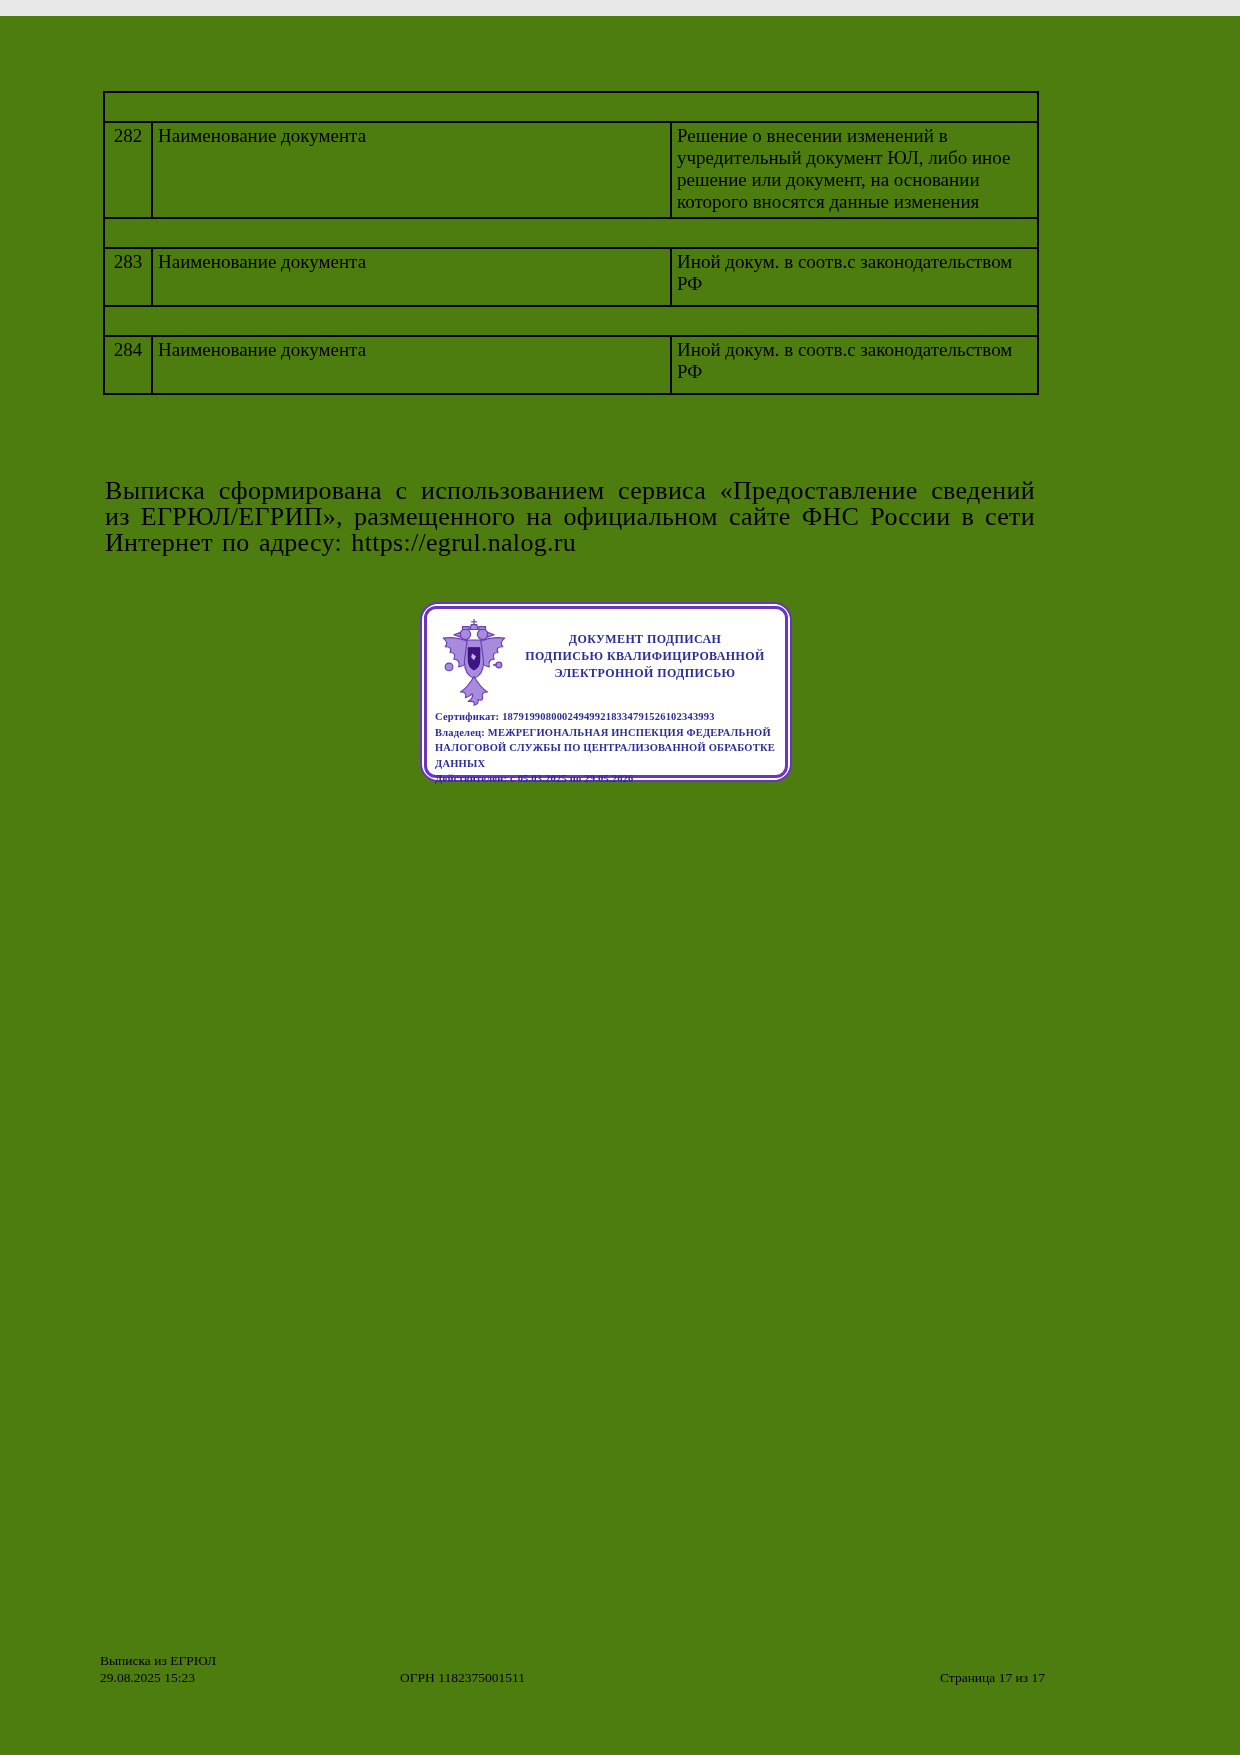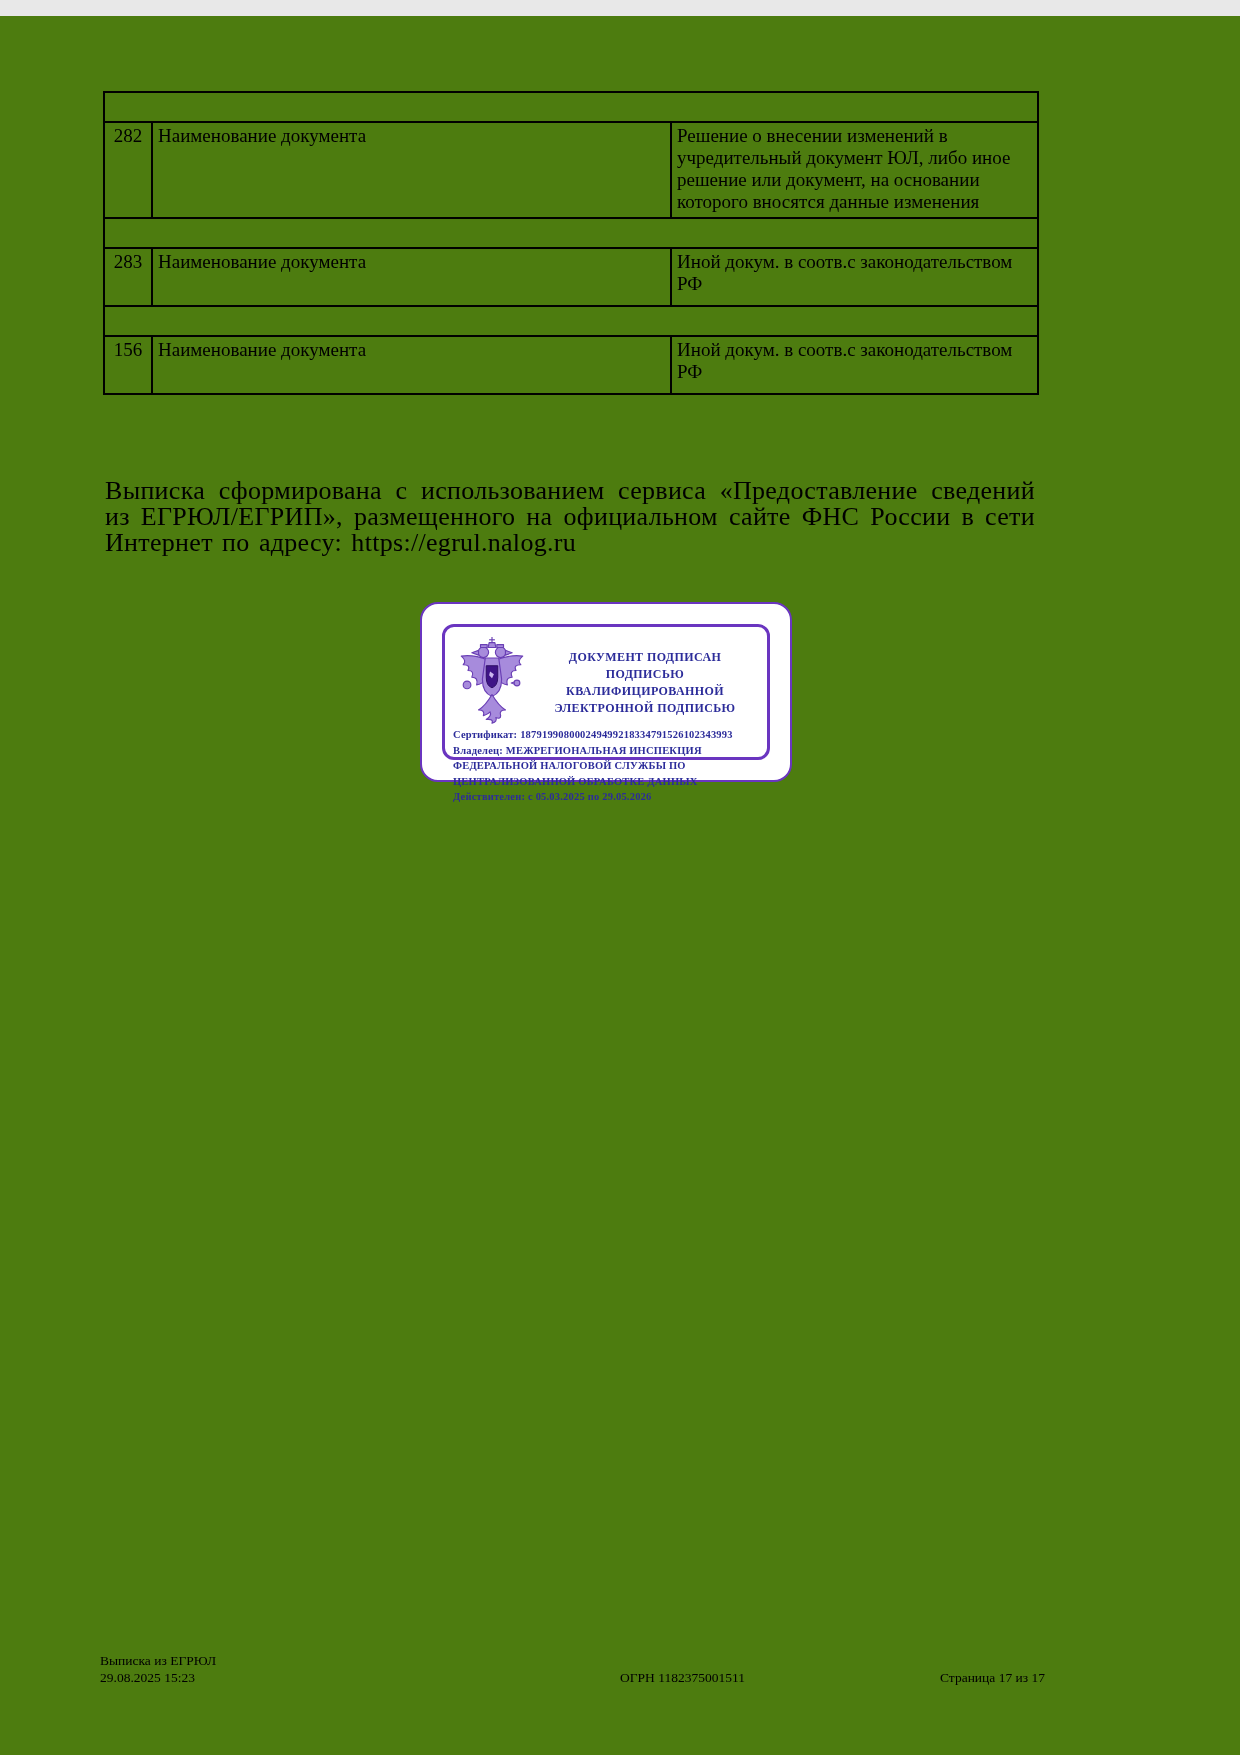--- a/index.html
+++ b/index.html
@@ -39,21 +39,21 @@
     letter-spacing:0.3px;
     word-spacing:2.5px;
     margin:0;
   }
   
   .stamp{
     position:absolute;left:420px;top:586px;
     width:372px;height:180px;
     border:2px solid #6a35c0;
     border-radius:18px;
-    padding:20px;
+    padding:2px;
     box-sizing:border-box;
     background:#fff;
   }
   .stamp-inner{
     width:100%;height:100%;
     border:3px solid #6a35c0;
     border-radius:12px;
     box-sizing:border-box;
     padding:6px 10px 4px 8px;
     display:flex;flex-direction:column;
@@ -79,21 +79,21 @@
     letter-spacing:0.2px;
   }
   .stamp-fields .frow{margin:0;}
   
   .footer{
     position:absolute;left:100px;top:1636px;width:945px;
     display:flex;align-items:flex-end;
     font-size:13.5px;line-height:17px;
   }
   .f-left{flex:0 0 300px;text-align:left;}
-  .f-center{flex:1;text-align:right;}
+  .f-center{flex:1;text-align:left;}
   .f-right{flex:0 0 300px;text-align:right;}
 </style>
 </head>
 <body>
 
 <div class="page">
 
   <table class="doc-table">
     <colgroup>
       <col style="width:48px">
@@ -114,21 +114,21 @@
       </tr>
       <tr class="row-short">
         <td class="cell-num">283</td>
         <td class="cell-label">Наименование документа</td>
         <td class="cell-value">Иной докум. в соотв.с законодательством РФ</td>
       </tr>
       <tr class="spacer">
         <td colspan="3"></td>
       </tr>
       <tr class="row-short">
-        <td class="cell-num">156</td>
+        <td class="cell-num">284</td>
         <td class="cell-label">Наименование документа</td>
         <td class="cell-value">Иной докум. в соотв.с законодательством РФ</td>
       </tr>
     </tbody>
   </table>
 
   <p class="note">Выписка сформирована с использованием сервиса «Предоставление сведений из ЕГРЮЛ/ЕГРИП», размещенного на официальном сайте ФНС России в сети Интернет по адресу: https://egrul.nalog.ru</p>
 
   <div class="stamp">
     <div class="stamp-inner">

